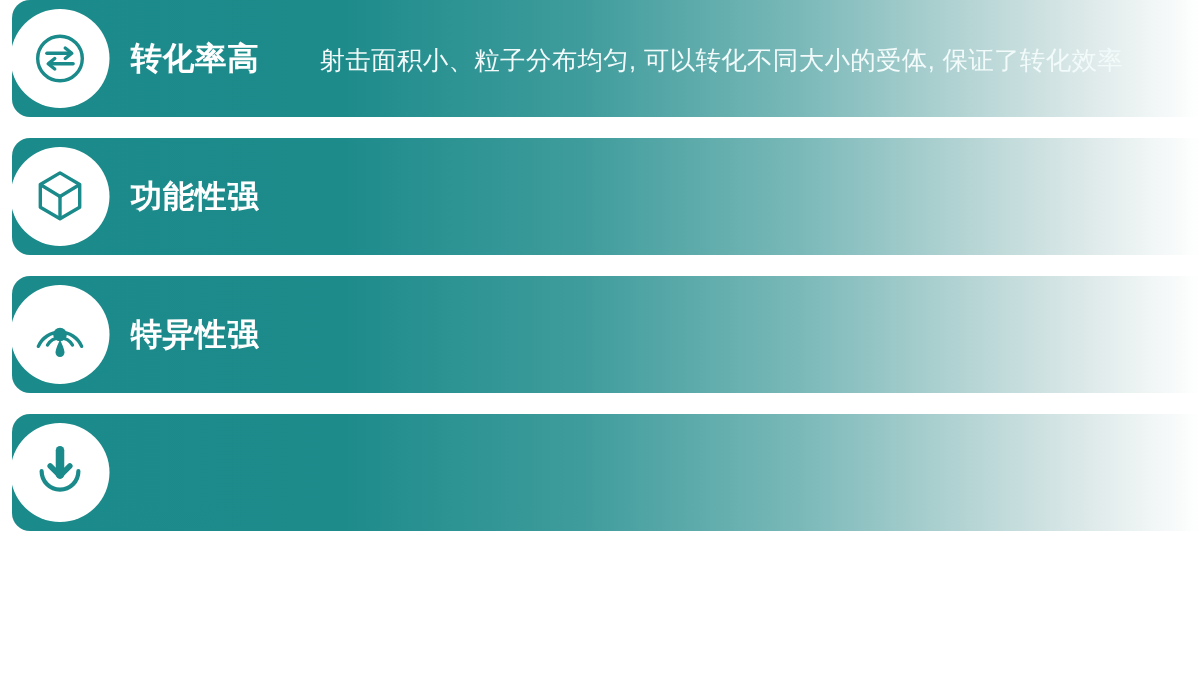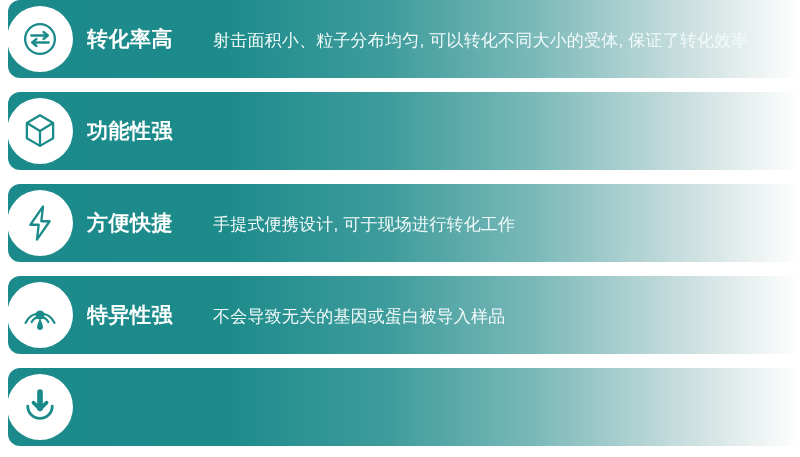--- a/index.html
+++ b/index.html
@@ -131,51 +131,36 @@
           <path d="M24 24 L38.4 15.2"></path>
           <path d="M24 24 V40.4"></path>
         </svg>
       </span>
     </div>
     <div class="text-wrap">
       <span class="feat-title">功能性强</span>
     </div>
   </div>
 
-  <div class="feature-row">
-    <div class="bar-bg"></div>
-    <div class="icon-badge">
-      <span>
-        <svg viewBox="0 0 48 48" fill="none" stroke="#1b8a8a" stroke-width="2.6" stroke-linecap="round" stroke-linejoin="round">
-          <path d="M27.5 5 L13 26 H22.5 L20.5 43 L35 22 H25.5 Z"></path>
-        </svg>
-      </span>
-    </div>
-    <div class="text-wrap">
-      <span class="feat-title">方便快捷</span>
-      <span class="feat-desc">手提式便携设计, 可于现场进行转化工作</span>
-    </div>
-  </div>
 
   <div class="feature-row">
     <div class="bar-bg"></div>
     <div class="icon-badge">
       <span>
         <svg viewBox="0 0 48 48" fill="none" stroke="#1b8a8a" stroke-width="2.6" stroke-linecap="round" stroke-linejoin="round">
           <path d="M7.5 33 A18 18 0 0 1 40.5 33"></path>
           <path d="M14.5 32 A11 11 0 0 1 33.5 32"></path>
           <circle cx="24" cy="24" r="5.2" fill="#1b8a8a" stroke="none"></circle>
           <path d="M24 28 C21.6 33 20.6 36 20.6 37.7 C20.6 39.7 22.1 41.2 24 41.2
                    C25.9 41.2 27.4 39.7 27.4 37.7 C27.4 36 26.4 33 24 28 Z" fill="#1b8a8a" stroke="none"></path>
         </svg>
       </span>
     </div>
     <div class="text-wrap">
       <span class="feat-title">特异性强</span>
-      <span class="feat-desc">不会导致无关的基因或蛋白被导入样品</span>
     </div>
   </div>
 
   <div class="feature-row">
     <div class="bar-bg"></div>
     <div class="icon-badge">
       <span>
         <svg viewBox="0 0 48 48" fill="none" stroke="#1b8a8a" stroke-width="3.2" stroke-linecap="round" stroke-linejoin="round">
           <path d="M10 23 A14 14 0 0 0 38 23"></path>
           <path d="M24 7 V25.5" stroke-width="6.5"></path>

